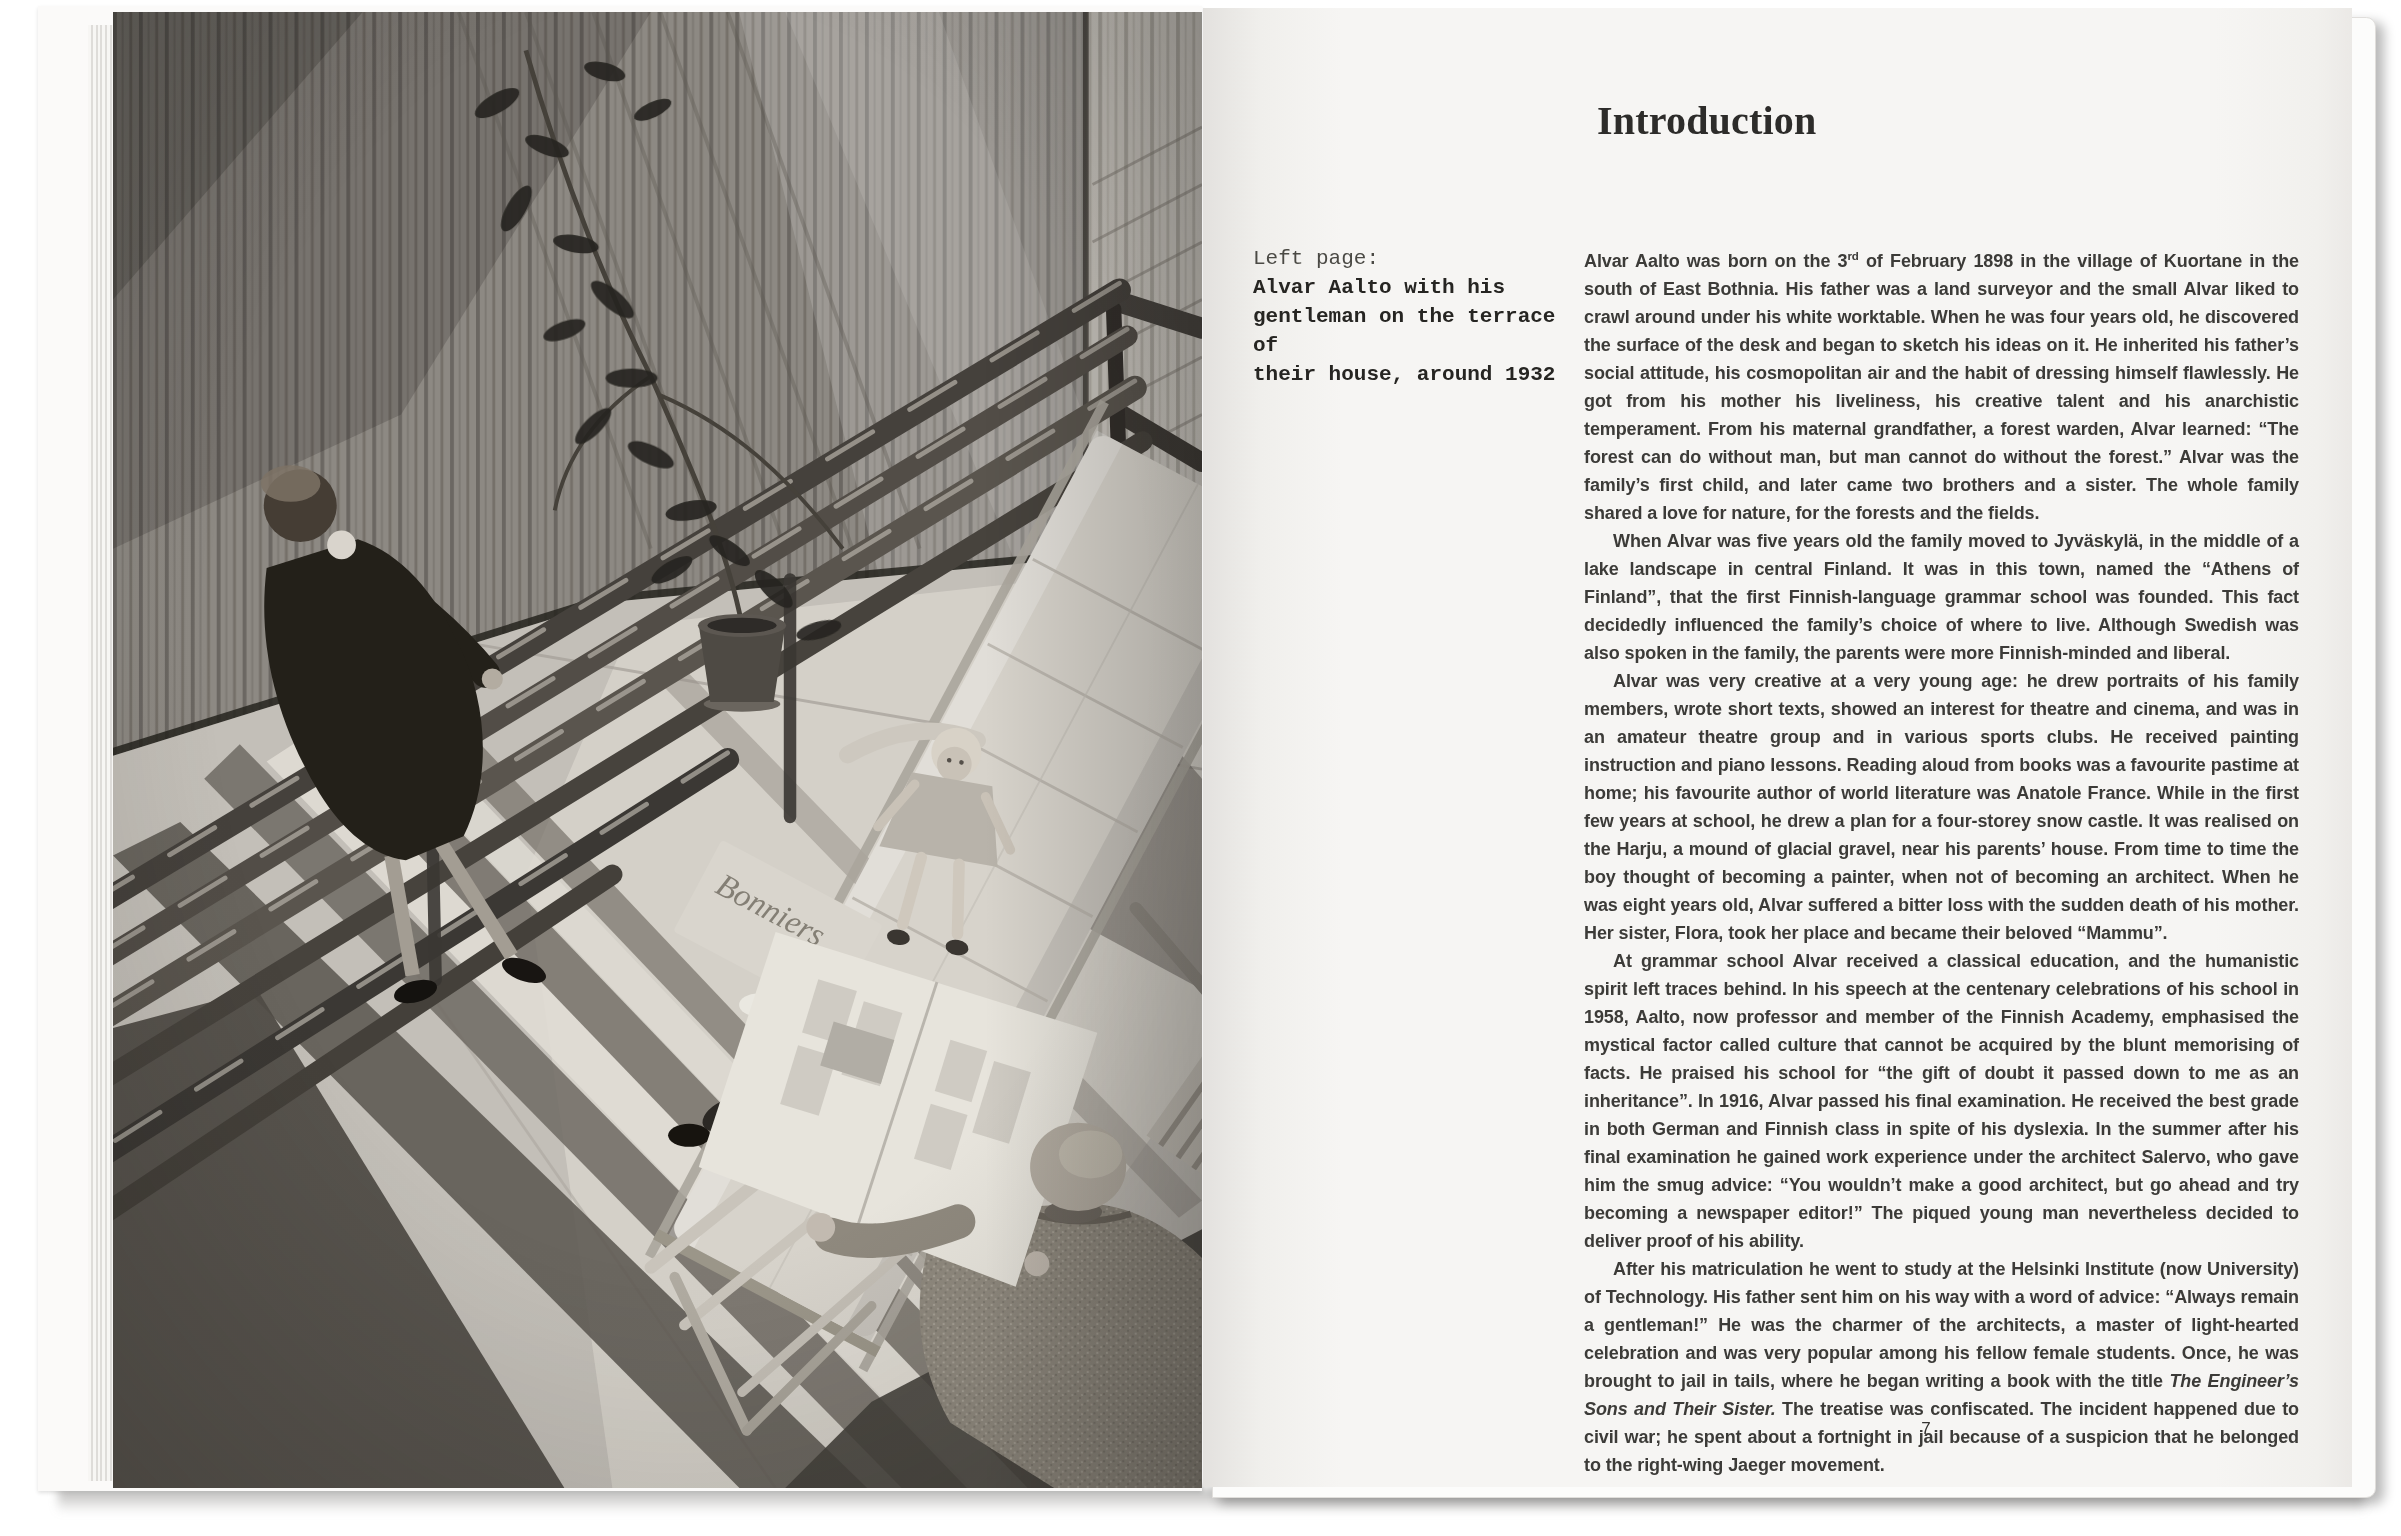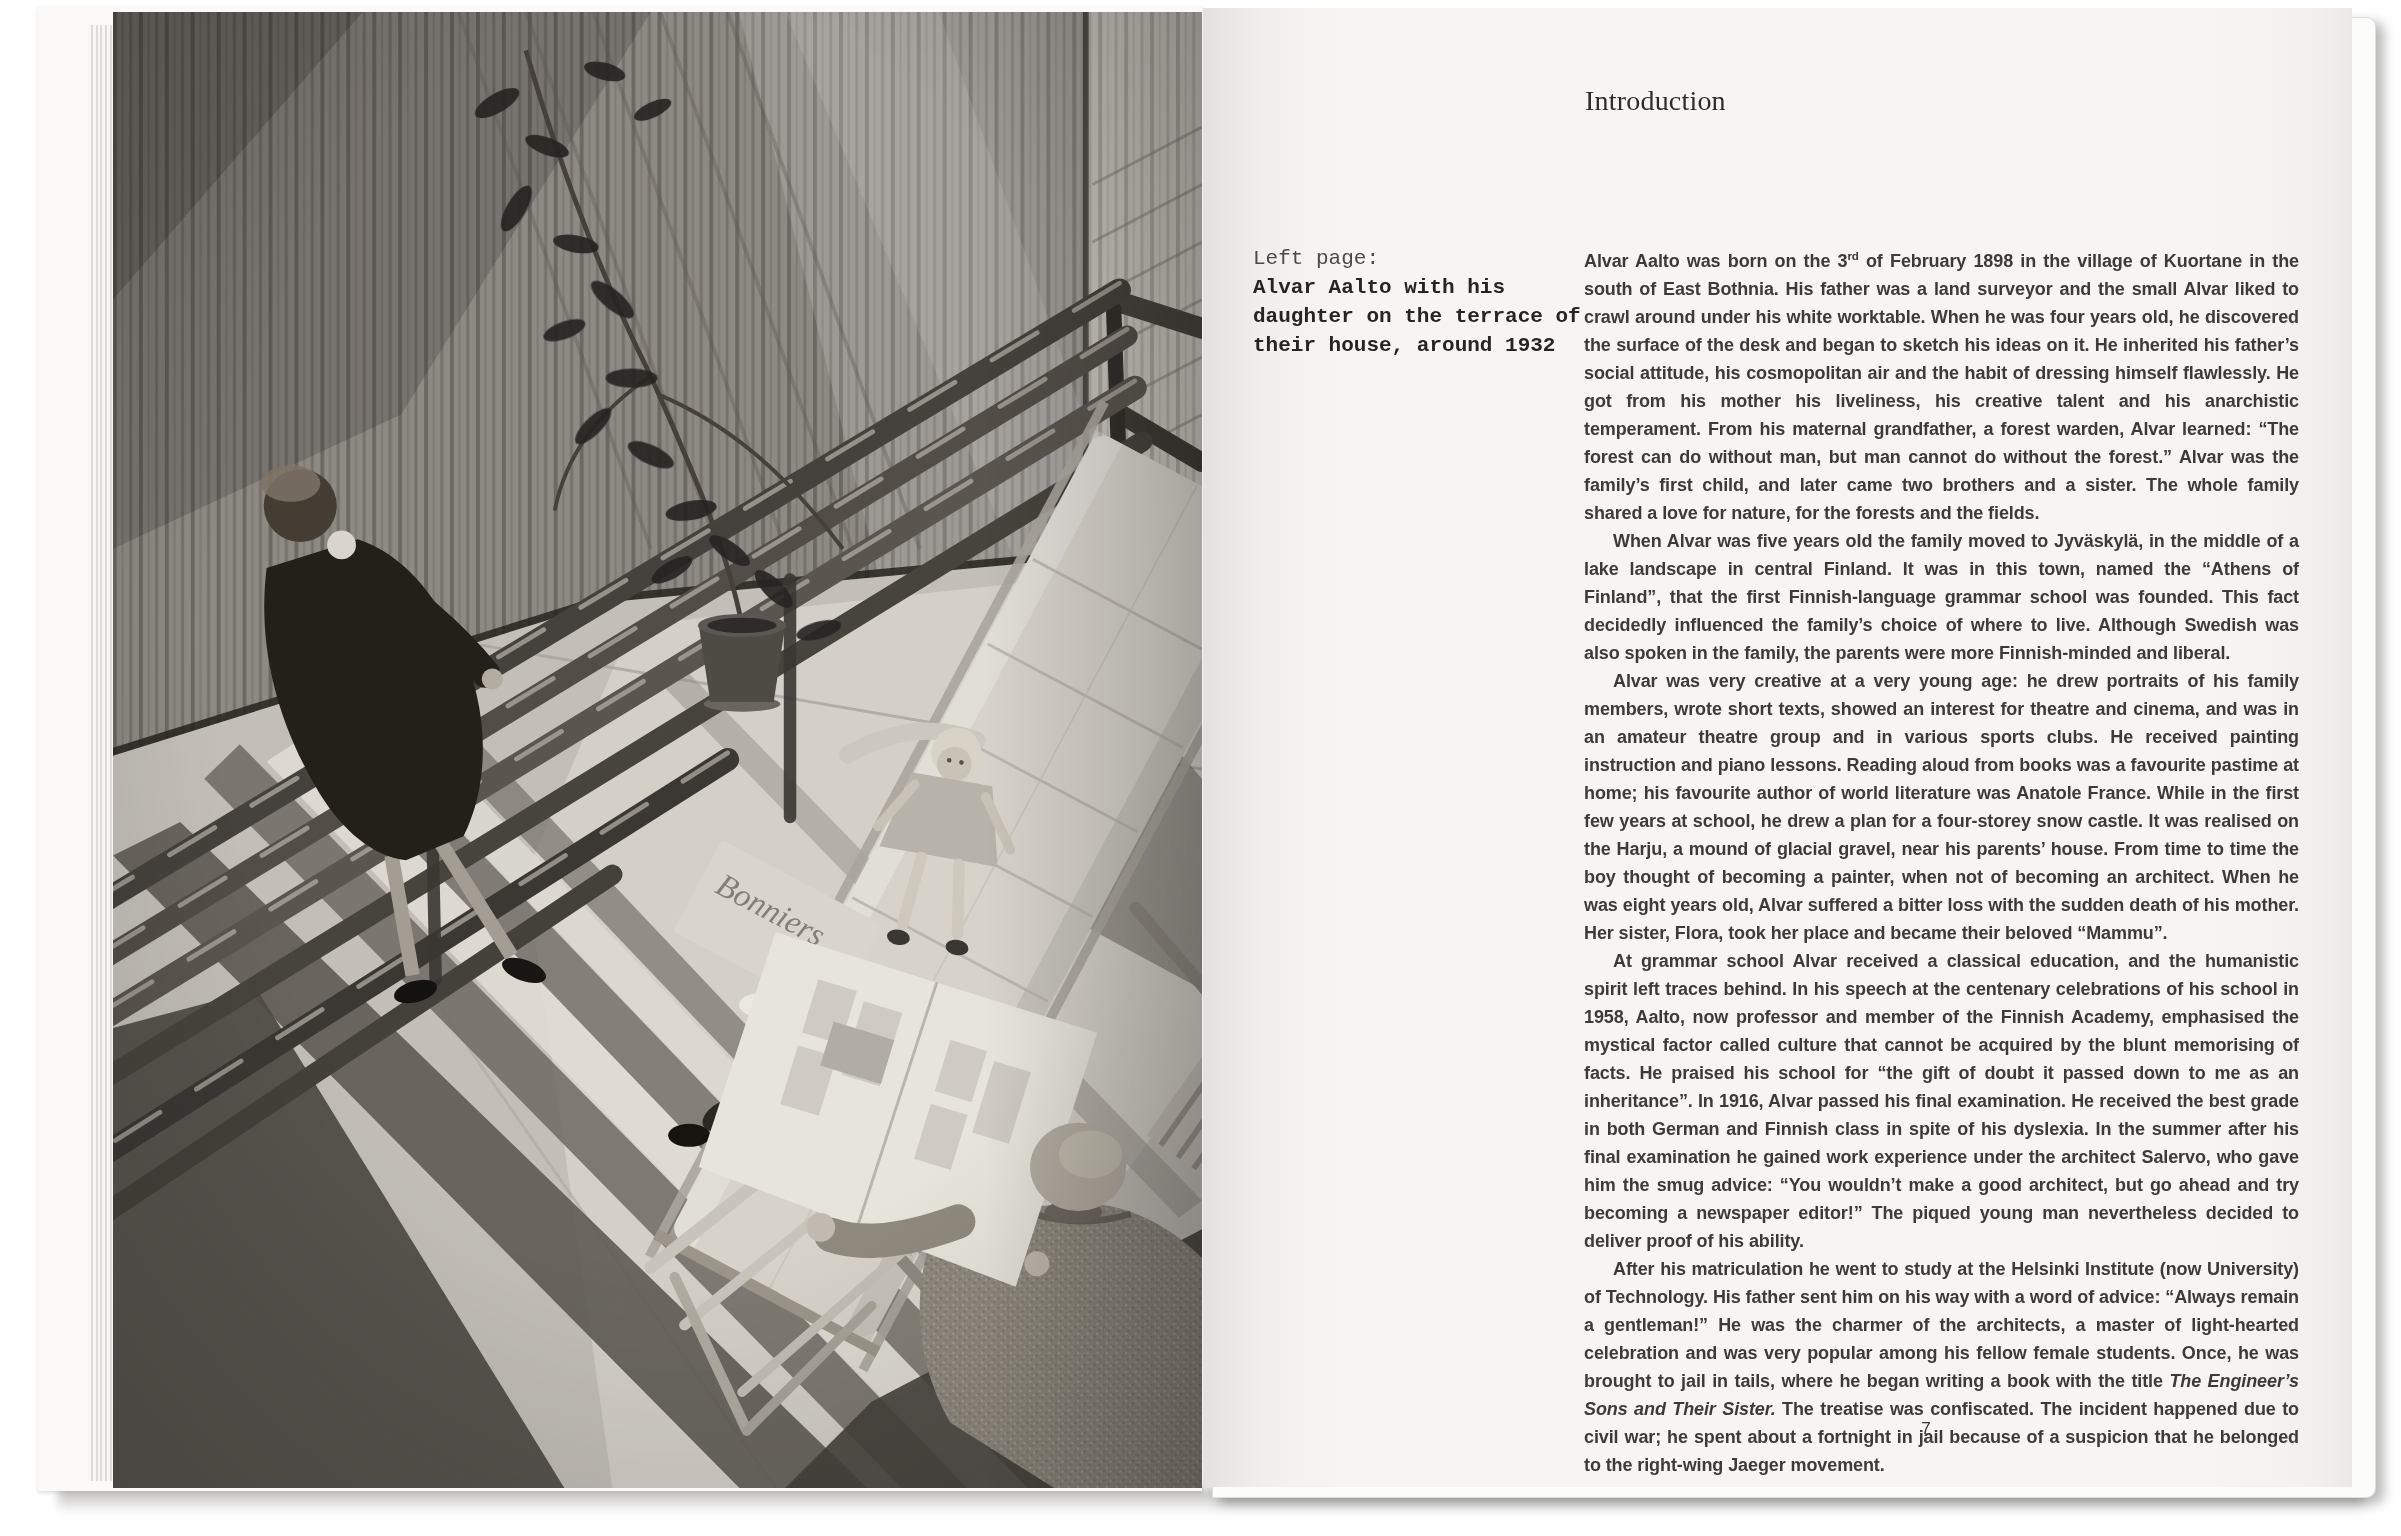--- a/index.html
+++ b/index.html
@@ -17,22 +17,22 @@
   .page-left{position:absolute;left:38px;top:5.8px;width:1164px;height:1485px;
     background:#fbfaf9;box-shadow:0 1.9px 3.8px rgba(0,0,0,.12);}
   .edge-lines{position:absolute;left:50px;top:19px;width:27px;height:1456px;
     background:repeating-linear-gradient(to right,#f7f6f4 0 2.9px,#dedcd9 2.9px 4.8px);}
   .photo-wrap{position:absolute;left:75px;top:5.8px;width:1089px;height:1476px;overflow:hidden;}
   .photo-wrap svg{display:block;width:100%;height:100%;}
   .page-right{position:absolute;left:1203px;top:7.7px;width:1149px;height:1479px;
     background:linear-gradient(to right,#e3e1de 0%,#f0efec 5%,#f6f5f3 12%,#f6f5f3 88%,#f1f0ed 97%,#ebe9e6 100%);}
 
   
-  .title{position:absolute;left:382px;top:77px;margin:0;
-    font-family:"Liberation Serif",serif;font-weight:400;font-size:28px;color:#2d2c2a;letter-spacing:0.2px;}
+  .title{position:absolute;left:382px;top:77px;margin:12px;
+    font-family:"Liberation Serif",serif;font-weight:700;font-size:40px;color:#2d2c2a;letter-spacing:0.2px;}
   .caption{position:absolute;left:50px;top:236px;width:330px;
     font-size:21px;line-height:29px;font-family:Liberation Mono, monospace;}
   .caption-label{color:#4b4a45;font-weight:400;}
   .caption-line{color:#262522;font-weight:700;}
   .body-col{position:absolute;left:381px;top:239px;width:715px;
     font-size:18px;line-height:28px;color:#3c3b38;text-align:justify;
     letter-spacing:-0.1px;}
   .body-col p{margin:0;font-weight:bold;}
   .body-col p + p{text-indent:29px;}
   .body-col sup{font-size:11.5px;line-height:0;vertical-align:super;}
@@ -291,21 +291,21 @@
         <rect x="0" y="0" width="1134" height="1540" fill="url(#gutter)"></rect>
       </svg>
     </div>
   </div>
 
   <div class="page-right">
     <h1 class="title">Introduction</h1>
 
     <div class="caption">
       <div class="caption-label">Left page:</div>
-      <div class="caption-line">Alvar Aalto with his daughter on the terrace of</div>
+      <div class="caption-line">Alvar Aalto with his gentleman on the terrace of</div>
       <div class="caption-line">their house, around 1932</div>
     </div>
 
     <div class="body-col" id="body-paragraphs">
         <p><span>Alvar Aalto was born on the 3</span><sup>rd</sup><span> of February 1898 in the village of Kuortane in the south of East Bothnia. His father was a land surveyor and the small Alvar liked to crawl around under his white worktable. When he was four years old, he discovered the surface of the desk and began to sketch his ideas on it. He inherited his father’s social attitude, his cosmopolitan air and the habit of dressing himself flawlessly. He got from his mother his liveliness, his creative talent and his anarchistic temperament. From his maternal grandfather, a forest warden, Alvar learned: “The forest can do without man, but man cannot do without the forest.” Alvar was the family’s first child, and later came two brothers and a sister. The whole family shared a love for nature, for the forests and the fields.</span></p>
         <p><span>When Alvar was five years old the family moved to Jyväskylä, in the middle of a lake landscape in central Finland. It was in this town, named the “Athens of Finland”, that the first Finnish-language grammar school was founded. This fact decidedly influenced the family’s choice of where to live. Although Swedish was also spoken in the family, the parents were more Finnish-minded and liberal.</span></p>
         <p><span>Alvar was very creative at a very young age: he drew portraits of his family members, wrote short texts, showed an interest for theatre and cinema, and was in an amateur theatre group and in various sports clubs. He received painting instruction and piano lessons. Reading aloud from books was a favourite pastime at home; his favourite author of world literature was Anatole France. While in the first few years at school, he drew a plan for a four-storey snow castle. It was realised on the Harju, a mound of glacial gravel, near his parents’ house. From time to time the boy thought of becoming a painter, when not of becoming an architect. When he was eight years old, Alvar suffered a bitter loss with the sudden death of his mother. Her sister, Flora, took her place and became their beloved “Mammu”.</span></p>
         <p><span>At grammar school Alvar received a classical education, and the humanistic spirit left traces behind. In his speech at the centenary celebrations of his school in 1958, Aalto, now professor and member of the Finnish Academy, emphasised the mystical factor called culture that cannot be acquired by the blunt memorising of facts. He praised his school for “the gift of doubt it passed down to me as an inheritance”. In 1916, Alvar passed his final examination. He received the best grade in both German and Finnish class in spite of his dyslexia. In the summer after his final examination he gained work experience under the architect Salervo, who gave him the smug advice: “You wouldn’t make a good architect, but go ahead and try becoming a newspaper editor!” The piqued young man nevertheless decided to deliver proof of his ability.</span></p>
         <p><span>After his matriculation he went to study at the Helsinki Institute (now University) of Technology. His father sent him on his way with a word of advice: “Always remain a gentleman!” He was the charmer of the architects, a master of light-hearted celebration and was very popular among his fellow female students. Once, he was brought to jail in tails, where he began writing a book with the title </span><em>The Engineer’s Sons and Their Sister.</em><span> The treatise was confiscated. The incident happened due to civil war; he spent about a fortnight in jail because of a suspicion that he belonged to the right-wing Jaeger movement.</span></p>
       </div>

